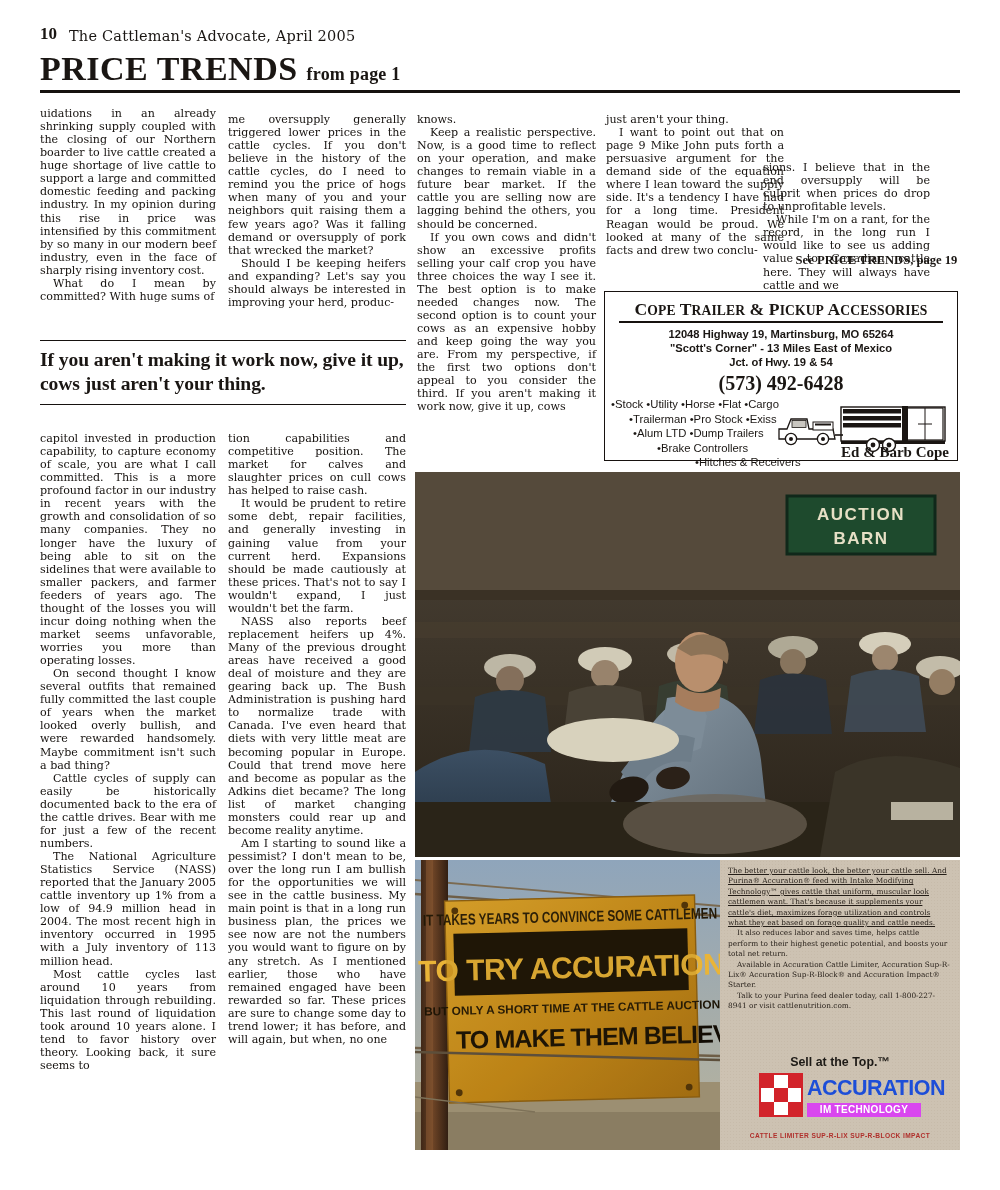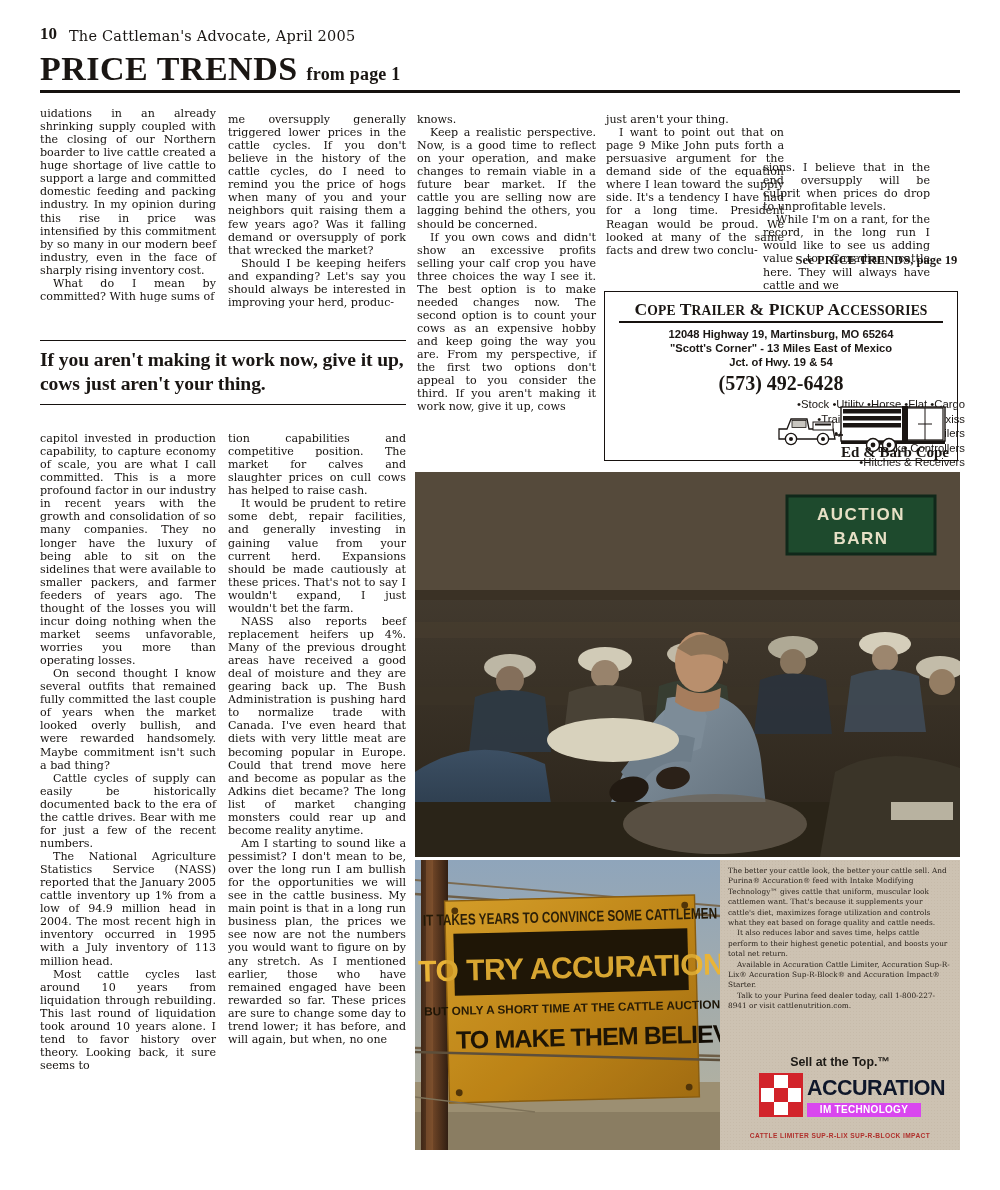--- a/index.html
+++ b/index.html
@@ -107,21 +107,21 @@
     text-align:center;
     font-family:"Liberation Serif", serif;
     font-weight:bold; font-size:20px; line-height:23px; margin-top:3px;
   }
   .cope-lower { position:relative; height:62px; }
   .cope-list {
     font-family:"Liberation Sans", sans-serif;
     font-size:11.3px; line-height:14.6px;
     position:absolute; left:0; top:2px; width:354px;
   }
-  .cope-list .ln { white-space:nowrap;text-align:right; }
+  .cope-list .ln { white-space:nowrap; }
   .cope-list .ln1 { padding-left:18px; }
   .cope-list .ln2 { padding-left:22px; }
   .cope-list .ln3 { padding-left:46px; }
   .cope-list .ln4 { padding-left:84px; }
   .cope-sig {
     position:absolute; right:2px; bottom:-4px;
     font-family:"Liberation Serif", serif;
     font-weight:bold; font-size:15px;
   }
   .trailer-art { position:absolute; right:0px; top:0px; width:178px; height:62px; }
@@ -139,38 +139,38 @@
     position:absolute; left:720px; top:860px; width:240px; height:290px;
     overflow:hidden; background:#cdc2b2;
   }
   .acc-body {
     position:absolute; left:8px; top:6px; width:222px;
     font-family:"DejaVu Serif", serif;
     font-size:7.35px; line-height:10.4px;
     color:#241d17; text-align:left;
   }
   .acc-body p { margin:0 0 0 0; text-indent:9px; }
-  .acc-body p.noind { text-indent:0; }
+  .acc-body p.noind { text-indent:0;text-decoration:underline; }
   .acc-tag {
     position:absolute; left:0; right:0; top:195px; text-align:center;
     font-family:"Liberation Sans", sans-serif;
     font-weight:bold; font-size:12.4px; color:#1d1a16;
   }
   .acc-logo {
     position:absolute; left:39px; top:213px; width:162px; height:52px;
   }
   .acc-checker {
     position:absolute; left:0; top:0; width:44px; height:44px;
     border:2px solid #d2232a; box-sizing:border-box; background:#fff;
     display:grid; grid-template-columns:repeat(3,1fr); grid-template-rows:repeat(3,1fr);
   }
   .acc-checker i { display:block; }
   .acc-word {
     position:absolute; left:48px; top:0; width:114px; height:30px;
-    color:#0f172a;
+    color:#1d4ed8;
     font-family:"Liberation Sans", sans-serif;
     font-weight:bold; font-size:21.5px; line-height:30px;
     letter-spacing:-0.5px;
   }
   .acc-sub {
     position:absolute; left:48px; top:30px; width:114px; height:14px;
     background:#d946ef; color:#fff;
     font-family:"Liberation Sans", sans-serif;
     font-weight:bold; font-size:10px; line-height:14px;
     text-align:center; letter-spacing:0.3px;

